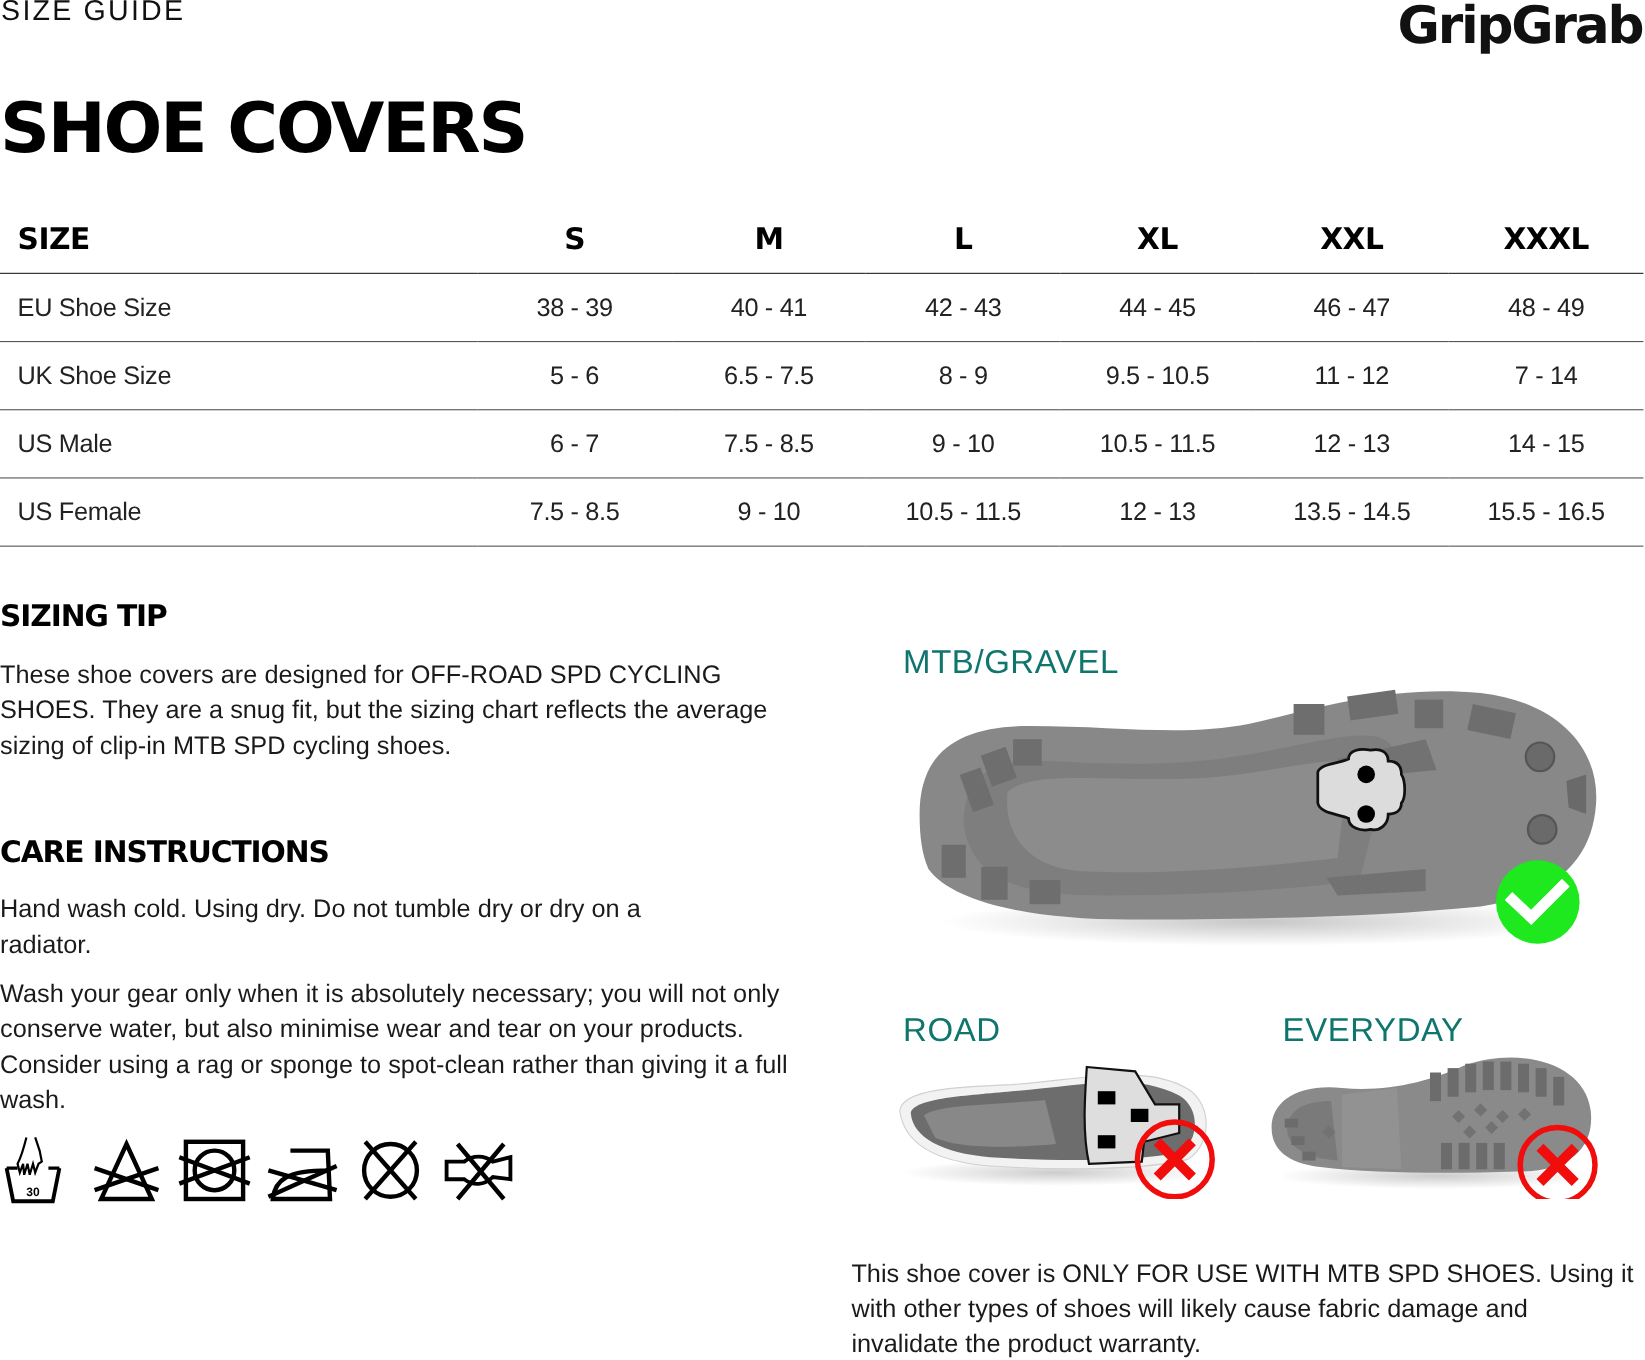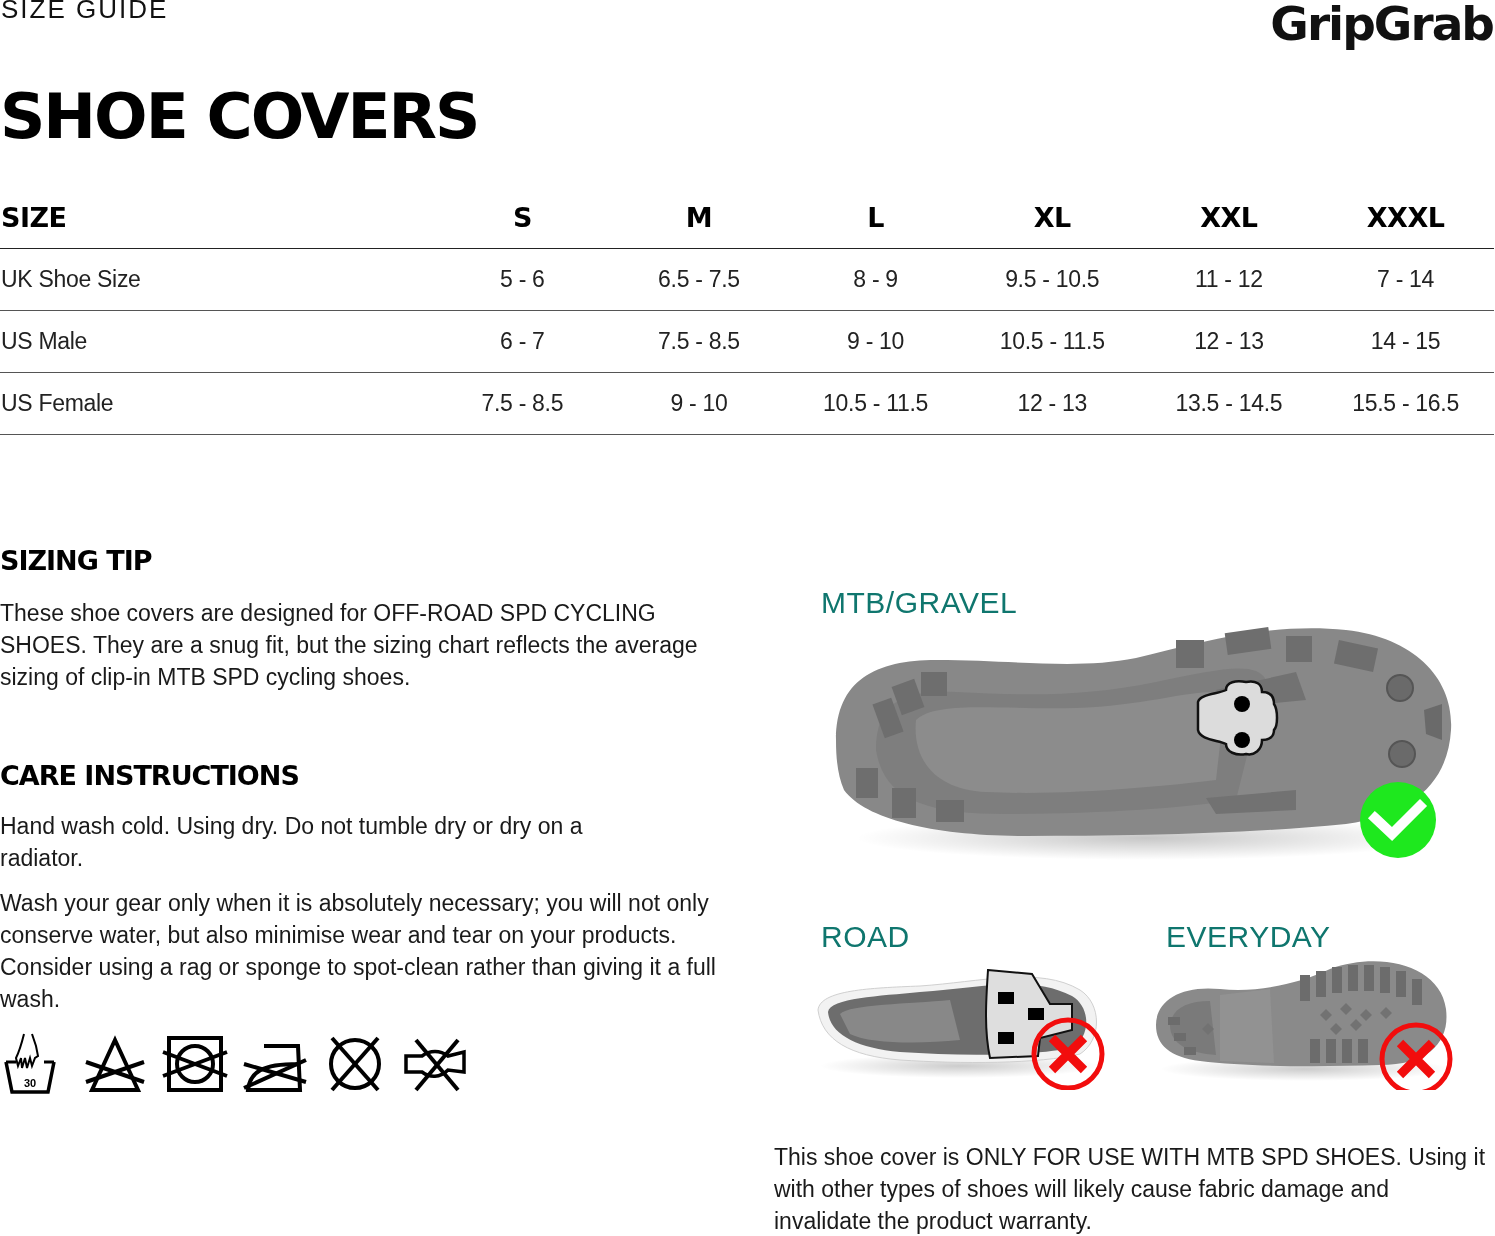--- a/index.html
+++ b/index.html
@@ -13,21 +13,21 @@
   .logo { right: 2px; top: -4px; font-size: 47px; font-weight: 700; letter-spacing: -2px; color: #111; font-family: "DejaVu Sans", sans-serif; }
   .title { left: 0; top: 80px; font-size: 63px; font-weight: 900; letter-spacing: -2px; color: #000; font-family: "DejaVu Sans", sans-serif; text-align: center; }
 
   
   .size-table { left: 0; top: 188px; width: 1494px; border-collapse: collapse; }
   .size-table th, .size-table td { text-align: center; font-size: 23px; height: 62px; vertical-align: middle; }
   .size-table th { font-weight: 900; font-size: 27px; height: 60px; color: #000; letter-spacing: -0.5px; font-family: "DejaVu Sans", sans-serif; }
   .size-table thead tr { border-bottom: 1.5px solid #222; }
   .size-table tbody tr { border-bottom: 1.5px solid #555; }
   .size-table td { color: #222; font-weight: 400; letter-spacing: -0.3px; }
-  .size-table .rowlabel { text-align: left; width: 435px; padding-left: 1px; }
+  .size-table .rowlabel { text-align: left; width: 435px; padding-left: 16px; }
   .size-table .col { width: 177px; }
 
   
   .h2 { font-size: 27px; font-weight: 900; letter-spacing: -1px; color: #000; font-family: "DejaVu Sans", sans-serif; }
   .para { font-size: 23px; line-height: 32px; color: #1a1a1a; font-weight: 400; }
 
   .sizing-h { left: 0; top: 545px; }
   .sizing-p { left: 0; top: 597px; width: 720px; }
   .care-h { left: 0; top: 760px; }
   .care-p1 { left: 0; top: 810px; width: 660px; }
@@ -61,20 +61,29 @@
       <th class="rowlabel">SIZE</th>
       <th class="col">S</th>
       <th class="col">M</th>
       <th class="col">L</th>
       <th class="col">XL</th>
       <th class="col">XXL</th>
       <th class="col">XXXL</th>
     </tr>
   </thead>
   <tbody>
+    <tr>
+      <td class="rowlabel">EU Shoe Size</td>
+      <td>38 - 39</td>
+      <td>40 - 41</td>
+      <td>42 - 43</td>
+      <td>44 - 45</td>
+      <td>46 - 47</td>
+      <td>48 - 49</td>
+    </tr>
     <tr>
       <td class="rowlabel">UK Shoe Size</td>
       <td>5 - 6</td>
       <td>6.5 - 7.5</td>
       <td>8 - 9</td>
       <td>9.5 - 10.5</td>
       <td>11 - 12</td>
       <td>7 - 14</td>
     </tr>
     <tr>

